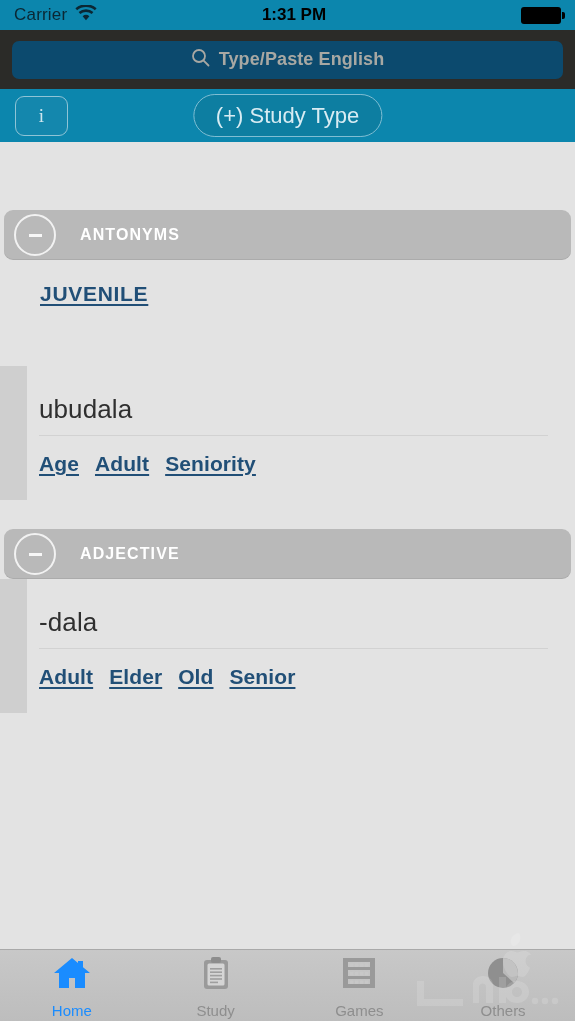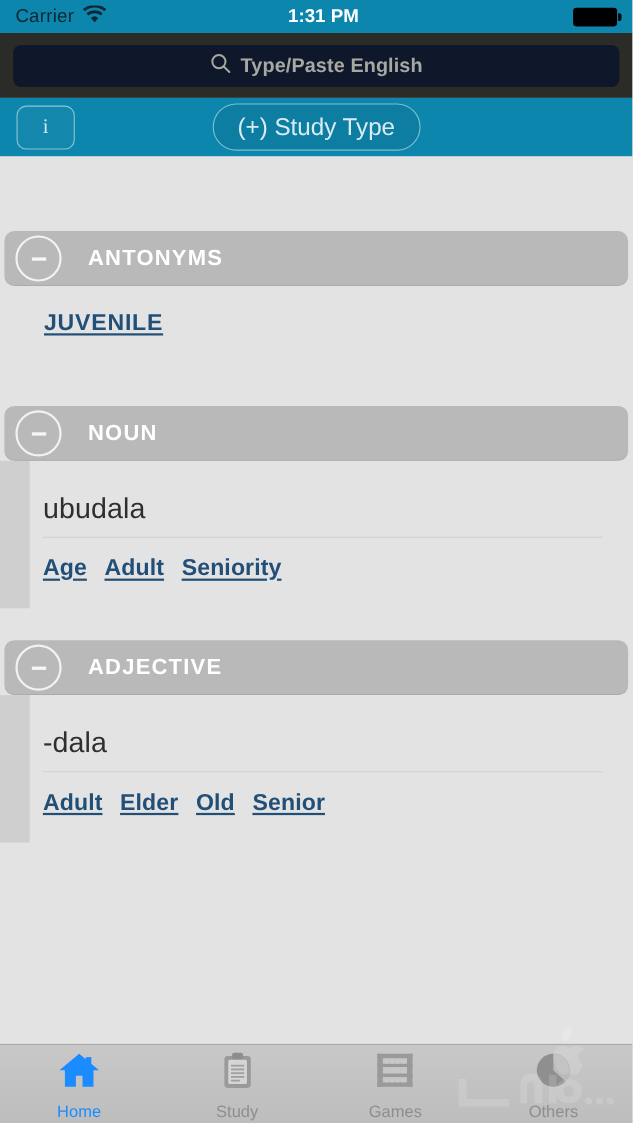--- a/index.html
+++ b/index.html
@@ -22,40 +22,40 @@
     padding:0 14px;
     position:relative;
   }
   .sb-left { display:flex; align-items:center; gap:8px; }
   .sb-carrier {
     font-size:17px; color:#0b2733; letter-spacing:.2px;
   }
   .wifi-icon { display:block; }
   .sb-time {
     position:absolute; left:13px; right:0; text-align:center;
-    font-size:17px; font-weight:bold; color:#ffffff;
+    font-size:17px; font-weight:bold; color:#000000;
     pointer-events:none;
   }
   .sb-right { margin-left:auto; display:flex; align-items:center; z-index:2; }
   .battery {
     width:40px; height:17px; background:#000;
     border-radius:3px; position:relative;
   }
   .battery:after {
     content:""; position:absolute; right:-4px; top:5px;
     width:3px; height:7px; background:#000; border-radius:0 2px 2px 0;
   }
 
   
   .searchwrap {
     height:59px; background:#2b2b28;
     display:flex; align-items:center; padding:0 12px;
   }
   .searchfield {
-    flex:1; height:38px; background:#0f172a;
+    flex:1; height:38px; background:#0c4a6e;
     border-radius:7px;
     display:flex; align-items:center; justify-content:center;
     gap:9px;
   }
   .search-icon { display:block; }
   .search-ph {
     font-size:18px; color:#a8a8a3; font-weight:bold;
     letter-spacing:.1px;
   }
 
@@ -114,21 +114,21 @@
   .collapse-btn {
     width:42px; height:42px; min-width:42px;
     border:2px solid #f2f2f2; border-radius:50%;
     display:flex; align-items:center; justify-content:center;
   }
   .collapse-btn i {
     display:block; width:13px; height:3px; background:#f7f7f7;
   }
   .sec-title {
     margin-left:24px;
-    font-size:20px; font-weight:bold; color:#ffffff;
+    font-size:16px; font-weight:bold; color:#ffffff;
     letter-spacing:1.1px;
   }
 
   .sec-body { position:relative; background:#e3e3e3; }
   .sec-body.indented { padding-left:27px; }
   .sec-body.indented:before {
     content:""; position:absolute; left:0; top:0; bottom:0;
     width:27px; background:#cfcfcf;
   }
   .body-inner { background:#e3e3e3; padding:20px 0 14px 0; }
@@ -227,26 +227,20 @@
         <span class="sec-title">ANTONYMS</span>
       </div>
       <div class="antonym-body">
         <a class="wordlink">JUVENILE</a>
       </div>
     </div>
 
     <div class="gap"></div>
 
     <div class="section">
-      <div class="sec-header">
-        <div class="collapse-btn">
-            <i></i>
-          </div>
-        <span class="sec-title">NOUN</span>
-      </div>
       <div class="sec-body indented">
         <div class="body-inner">
           <div class="headword">ubudala</div>
           <div class="rule"></div>
           <div class="linkrow">
             <a class="wordlink">Age</a>
             <a class="wordlink">Adult</a>
             <a class="wordlink">Seniority</a>
           </div>
         </div>

